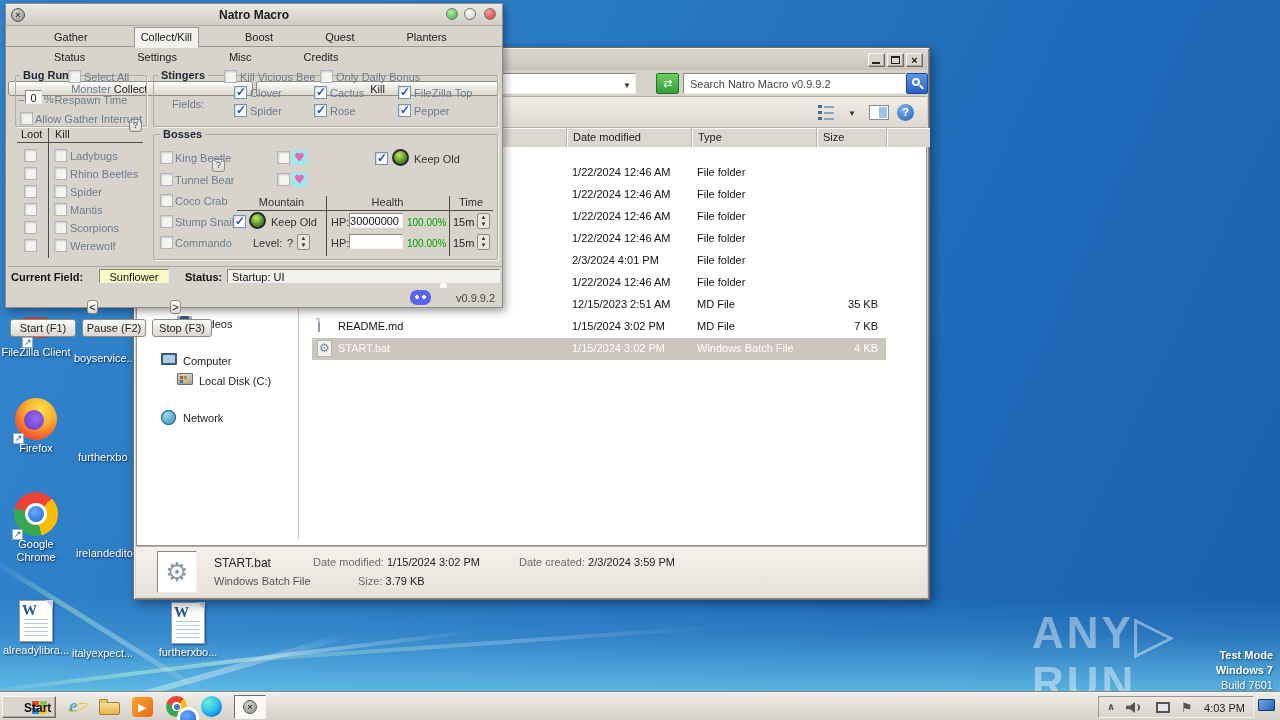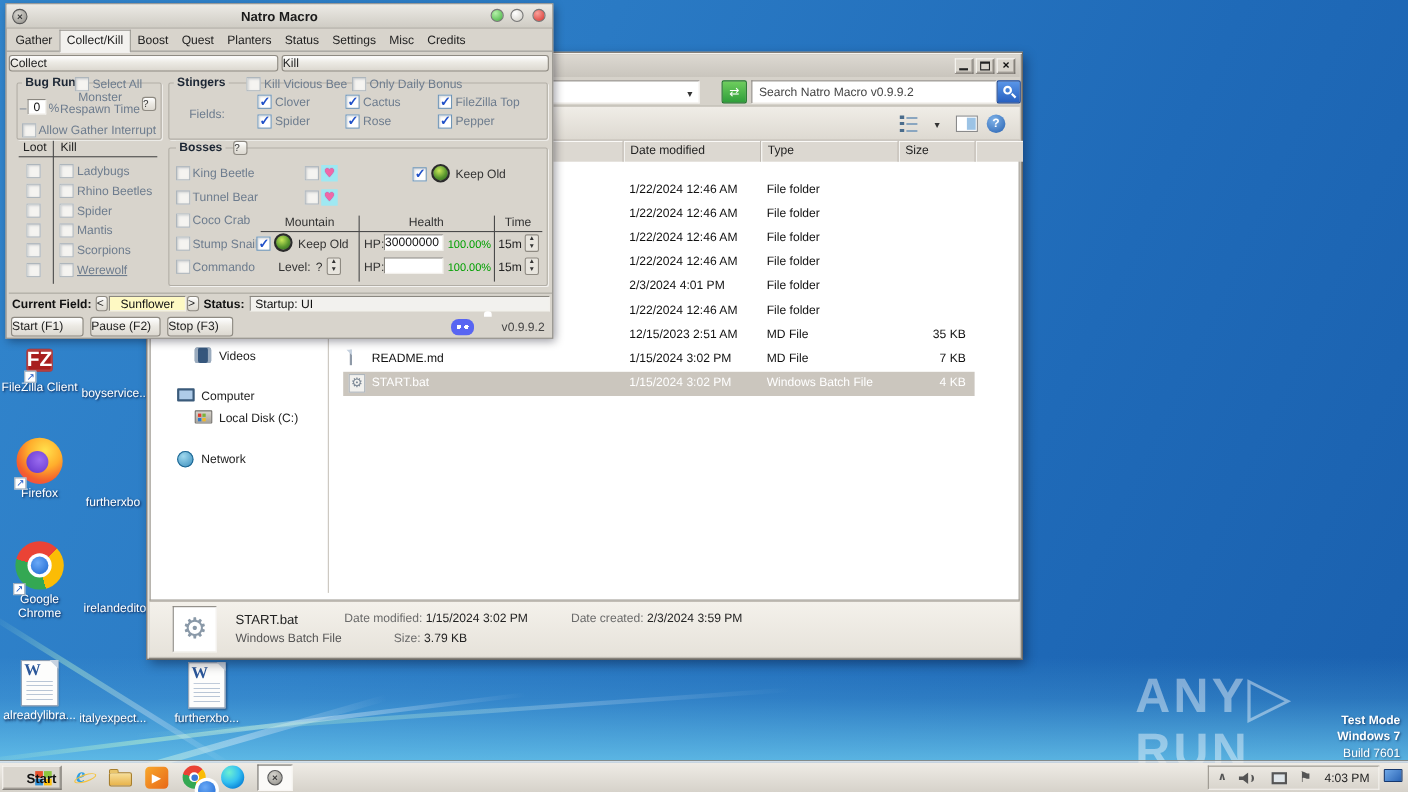--- a/index.html
+++ b/index.html
@@ -49,21 +49,21 @@
     background:repeating-linear-gradient(to bottom, #b9c6d6 0 1px, transparent 1px 4px); }
   .wdoc .fold { position:absolute; right:-1px; top:-1px; width:0; height:0;
     border-left:8px solid transparent; border-top:8px solid #c6d2e0; }
 
   
   .cwin { background:#d6d2ca; border:1px solid #6e6b66;
     box-shadow:inset 1px 1px 0 #f6f4f0, inset -1px -1px 0 #8a8780, 3px 4px 10px rgba(0,0,20,.4); }
   .cbtn { background:#d9d5cd; border:1px solid; border-color:#f8f6f2 #6f6c66 #6f6c66 #f8f6f2;
     box-shadow:inset -1px -1px 0 #a9a49c; text-align:center; }
   .xbtn { background:linear-gradient(#ffffff,#eceae4 45%,#dcd8d0); border:1px solid #8e8a82;
-    border-radius:3px; font-size:11px; color:#222; }
+    border-radius:3px; text-align:center; font-size:11px; color:#222;margin-top:31px; }
   .sunken { background:#fff; border:1px solid; border-color:#8a8780 #f2f0ec #f2f0ec #8a8780; }
   .cb { width:13px; height:13px; background:#f5f4f1; border:1px solid #aeb6bc;
     box-shadow:inset 1px 1px 2px rgba(120,130,140,.35); position:absolute; }
   .cb.on { background:#fff; border-color:#6f94b4; }
   .cb.on::after { content:"\2713"; position:absolute; left:1px; top:-2px; color:#2050c8;
     font-weight:bold; font-size:12px; }
   .grp { border:1px solid #b2aea6; border-radius:2px; box-shadow:1px 1px 0 rgba(255,255,255,.7); }
   .gtitle { position:absolute; top:-7px; background:#d8d4cc; padding:0 3px; font-weight:bold; color:#1c2634; }
   .qbtn { width:13px; height:13px; font-size:9px; line-height:11px; color:#333; }
   .spin { width:13px; height:16px; background:#e8e5de; border:1px solid #8e8a82; border-radius:2px;
@@ -77,21 +77,21 @@
   .natro-ico { width:14px; height:14px; border-radius:50%; border:1px solid #555;
     background:radial-gradient(circle at 38% 32%, #d8d6d0, #8e8c86); color:#3a3a3a;
     font-size:9px; line-height:12px; text-align:center; font-weight:bold; }
 
   
   .dot { width:12px; height:12px; border-radius:50%; border:1px solid #777; }
   .dot.g { background:radial-gradient(circle at 35% 30%, #b4f0a8, #3fae3c); }
   .dot.w { background:radial-gradient(circle at 35% 30%, #ffffff, #cfccc4); }
   .dot.r { background:radial-gradient(circle at 35% 30%, #f8a09a, #d8322c); }
 
-  .ntab { display:inline-block; padding:3px 6px 4px; color:#222; }
+  .ntab { display:inline-block; padding:3px 6px 4px; color:#222;margin-left:40px; }
   .ntab.active { background:#f2f1ee; border:1px solid #9c9a94; border-bottom:1px solid #f2f1ee;
     position:relative; top:0px; }
 
   
   .hdr-seg { position:absolute; top:0; height:19px; background:#dcd8d1;
     border-right:1px solid #b8b4ac; box-shadow:inset 1px 1px 0 #fbfaf8; padding:3px 0 0 6px; color:#222; }
   .frow { position:absolute; left:175px; width:574px; height:22px; }
   .frow.sel { background:#cbc6be; color:#fff; }
   .fcell { position:absolute; top:4px; }
   .page-ico { width:13px; height:16px; background:#fff; border:1px solid #8f9aa8; position:relative; }
@@ -327,21 +327,21 @@
       <span class="cb" style="left:39px; top:57px;"></span>
       <span class="ab muted" style="left:55px; top:58px;">Spider</span>
       <span class="cb" style="left:9px; top:75px;"></span>
       <span class="cb" style="left:39px; top:75px;"></span>
       <span class="ab muted" style="left:55px; top:76px;">Mantis</span>
       <span class="cb" style="left:9px; top:93px;"></span>
       <span class="cb" style="left:39px; top:93px;"></span>
       <span class="ab muted" style="left:55px; top:94px;">Scorpions</span>
       <span class="cb" style="left:9px; top:111px;"></span>
       <span class="cb" style="left:39px; top:111px;"></span>
-      <span class="ab muted" style="left:55px; top:112px;text-decoration:underline;">Werewolf</span>
+      <span class="ab muted" style="left:55px; top:112px;">Werewolf</span>
     </div>
 
     
     <div class="ab grp" style="left:147px; top:71px; width:345px; height:52px;">
       <span class="gtitle" style="left:4px;">Stingers</span>
       <span class="cb" style="left:70px; top:-6px;"></span>
       <span class="ab muted" style="left:86px; top:-5px;">Kill Vicious Bee</span>
       <span class="cb" style="left:166px; top:-6px;"></span>
       <span class="ab muted" style="left:182px; top:-5px;">Only Daily Bonus</span>
       <span class="ab muted" style="left:18px; top:22px;">Fields:</span>

